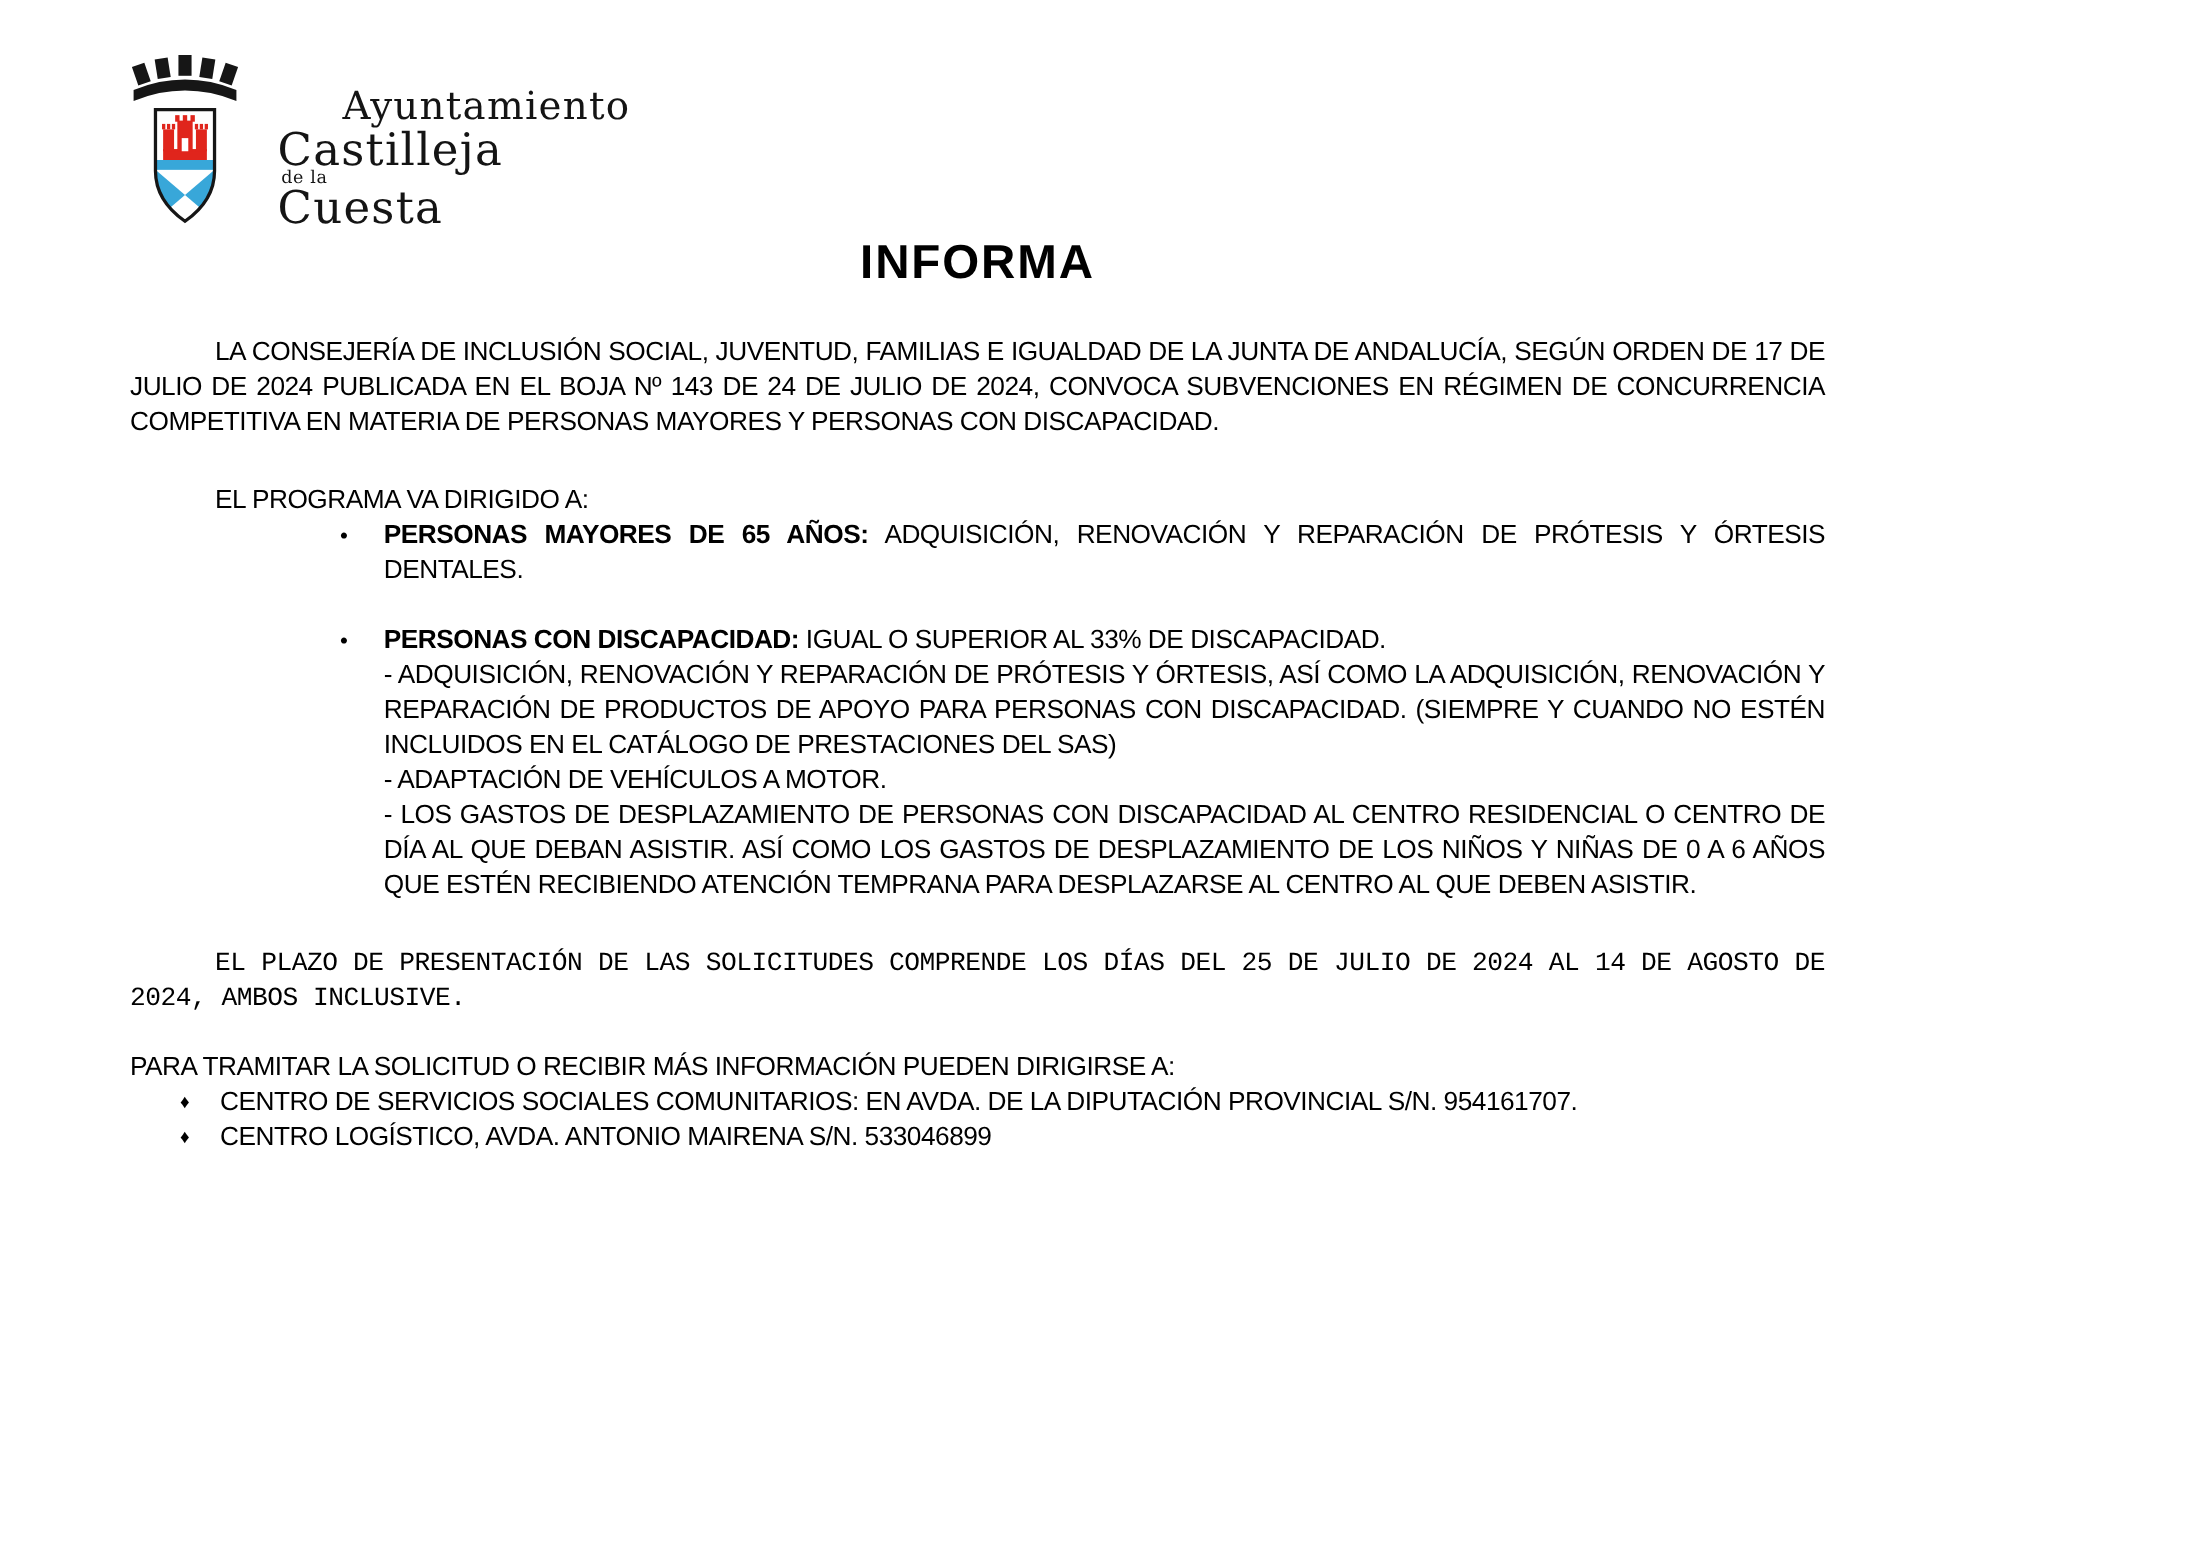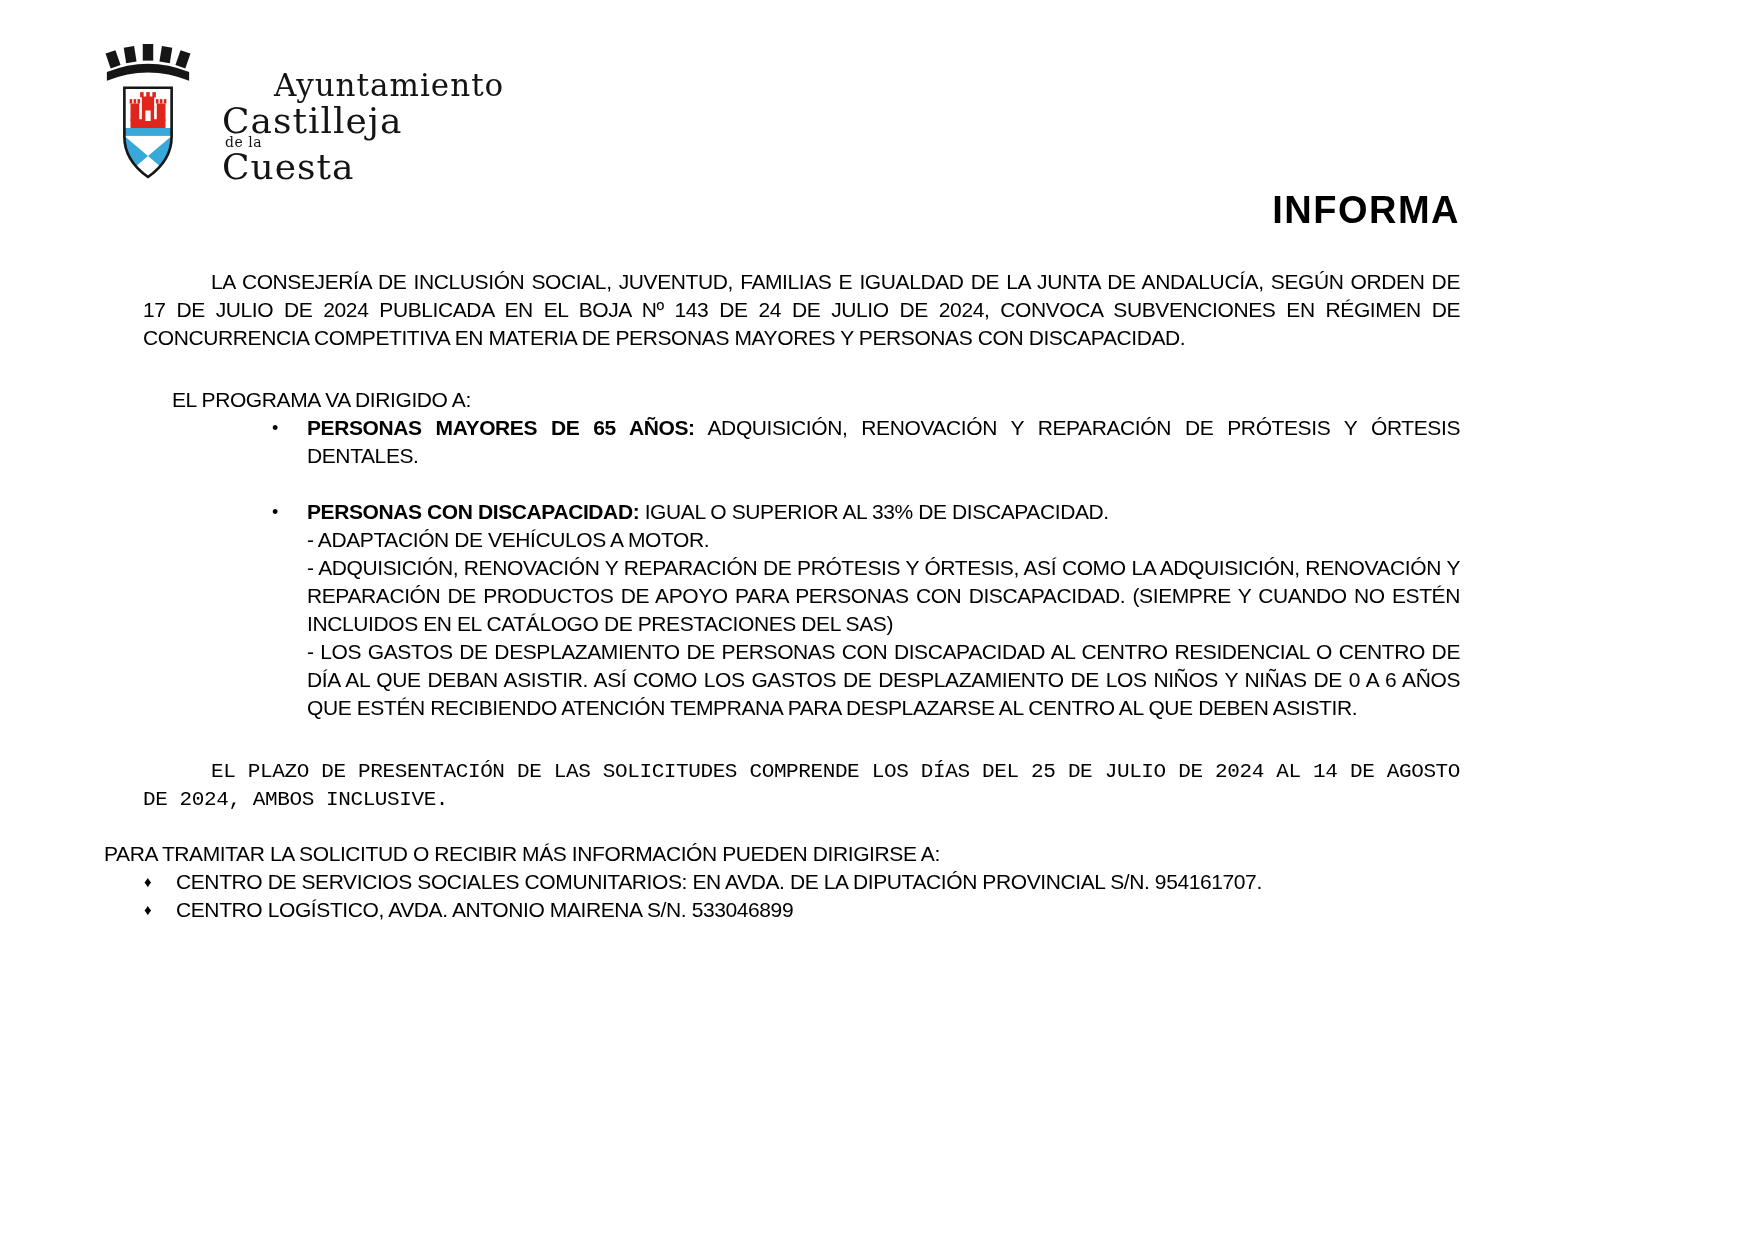--- a/index.html
+++ b/index.html
@@ -52,34 +52,34 @@
   }
   .org-infix {
     font-size: 14px;
     margin: -4px 1px 0 3px;
     letter-spacing: 0.5px;
   }
 
   
   .doc-title {
     margin-top: 6px;
-    text-align: right;
+    text-align: center;
     font-size: 38px;
     font-weight: 700;
     letter-spacing: 1.5px;
     line-height: 44px;
   }
 
   
   .bodytext {
     font-size: 21px;
     line-height: 28px;
     letter-spacing: -0.4px;
   }
-  .justify { text-align: justify; text-justify: inter-word; margin-left: 39px; }
+  .justify { text-align: justify; text-justify: inter-word; }
   .indent { text-indent: 68px; }
 
   .intro { margin-top: 36px; }
   .program-heading { margin-top: 34px; }
 
   .program-list { margin: 0; }
   .p-item { position: relative; margin: 0; }
   .p-item.gap-above { margin-top: 28px; }
   .p-item .bullet {
     position: absolute;
@@ -183,22 +183,22 @@
           <span class="item-label">PERSONAS MAYORES DE 65 AÑOS:</span><span> ADQUISICIÓN, RENOVACIÓN Y REPARACIÓN DE PRÓTESIS Y ÓRTESIS DENTALES.</span>
         </div>
       </div>
 
       <div class="p-item bodytext gap-above">
         <span class="bullet">•</span>
         <div class="item-body">
           <div>
             <span class="item-label">PERSONAS CON DISCAPACIDAD:</span><span> IGUAL O SUPERIOR AL 33% DE DISCAPACIDAD.</span>
           </div>
+          <p class="detail-para justify">- ADQUISICIÓN, RENOVACIÓN Y REPARACIÓN DE PRÓTESIS Y ÓRTESIS, ASÍ COMO LA ADQUISICIÓN, RENOVACIÓN Y REPARACIÓN DE PRODUCTOS DE APOYO PARA PERSONAS CON DISCAPACIDAD. (SIEMPRE Y CUANDO NO ESTÉN INCLUIDOS EN EL CATÁLOGO DE PRESTACIONES DEL SAS)</p>
           <p class="detail-para">- ADAPTACIÓN DE VEHÍCULOS A MOTOR.</p>
-          <p class="detail-para justify">- ADQUISICIÓN, RENOVACIÓN Y REPARACIÓN DE PRÓTESIS Y ÓRTESIS, ASÍ COMO LA ADQUISICIÓN, RENOVACIÓN Y REPARACIÓN DE PRODUCTOS DE APOYO PARA PERSONAS CON DISCAPACIDAD. (SIEMPRE Y CUANDO NO ESTÉN INCLUIDOS EN EL CATÁLOGO DE PRESTACIONES DEL SAS)</p>
           <p class="detail-para justify">- LOS GASTOS DE DESPLAZAMIENTO DE PERSONAS CON DISCAPACIDAD AL CENTRO RESIDENCIAL O CENTRO DE DÍA AL QUE DEBAN ASISTIR. ASÍ COMO LOS GASTOS DE DESPLAZAMIENTO DE LOS NIÑOS Y NIÑAS DE 0 A 6 AÑOS QUE ESTÉN RECIBIENDO ATENCIÓN TEMPRANA PARA DESPLAZARSE AL CENTRO AL QUE DEBEN ASISTIR.</p>
         </div>
       </div>
 
     </div>
 
     <p class="bodytext justify indent deadline">EL PLAZO DE PRESENTACIÓN DE LAS SOLICITUDES COMPRENDE LOS DÍAS DEL 25 DE JULIO DE 2024 AL 14 DE AGOSTO DE 2024, AMBOS INCLUSIVE.</p>
 
     <p class="bodytext contact-heading" style="margin-bottom:0;">PARA TRAMITAR LA SOLICITUD O RECIBIR MÁS INFORMACIÓN PUEDEN DIRIGIRSE A:</p>
 

